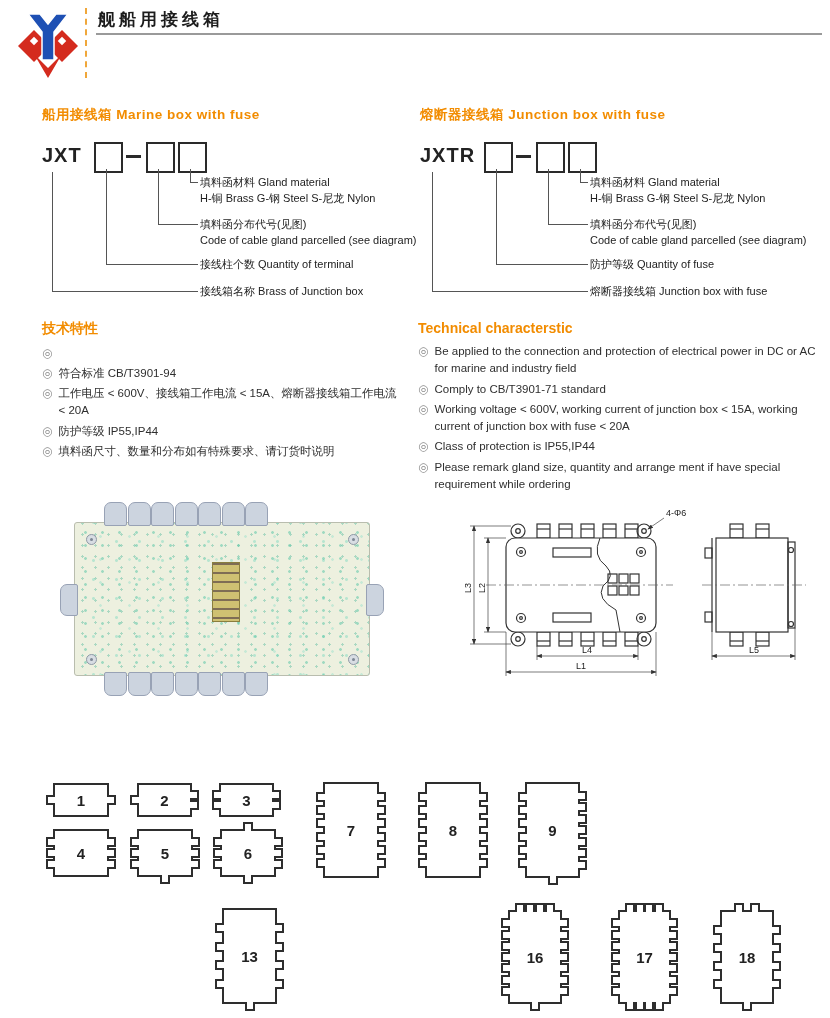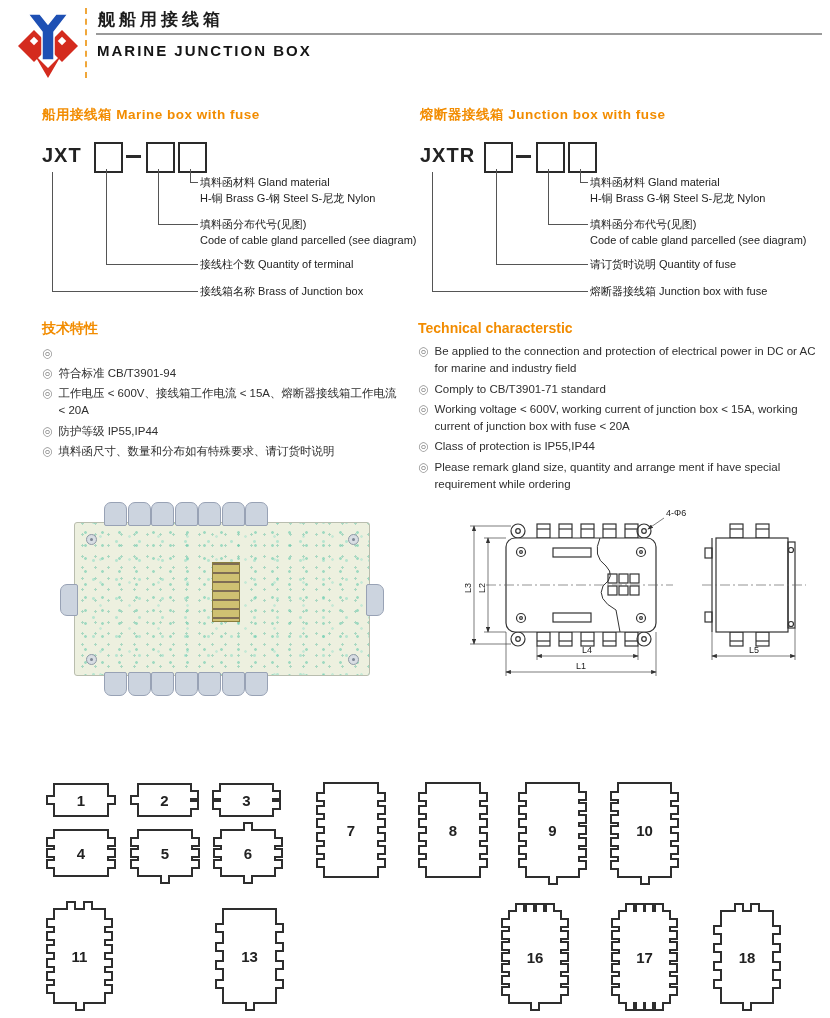--- a/index.html
+++ b/index.html
@@ -72,21 +72,20 @@
     <polygon points="2,38 18,22 34,38 18,54" fill="#d42b1e"></polygon>
     <polygon points="30,38 46,22 62,38 46,54" fill="#d42b1e"></polygon>
     <polygon points="18,46 32,60 46,46 32,70" fill="#d42b1e"></polygon>
     <path d="M12 6 L24 6 L32 16 L40 6 L52 6 L38 24 L38 52 L26 52 L26 24 Z" fill="#1e50b4" stroke="#fff" stroke-width="1.5"></path>
     <rect x="15" y="30" width="6" height="6" fill="#fff" transform="rotate(45 18 33)"></rect>
     <rect x="43" y="30" width="6" height="6" fill="#fff" transform="rotate(45 46 33)"></rect>
   </svg>
   <div class="hdr-dash"></div>
   <div class="title-cn">舰船用接线箱</div>
   <div class="hdr-line"></div>
-  <div class="title-en">MARINE JUNCTION BOX</div>
 
   <div class="sec-title" style="left:42px;top:106px">船用接线箱 Marine box with fuse</div>
   <div class="sec-title" style="left:420px;top:106px">熔断器接线箱 Junction box with fuse</div>
 
   <div class="model-block" style="left:42px;top:136px">
     <div class="model-name">JXT</div>
     <div class="mbox" style="left:52px"></div>
     <div class="mdash" style="left:84px"></div>
     <div class="mbox" style="left:104px"></div>
     <div class="mbox" style="left:136px"></div>
@@ -109,21 +108,21 @@
     <div class="mbox" style="left:116px"></div>
     <div class="mbox" style="left:148px"></div>
     <div class="conn" style="left:160px;top:33px;width:7px;height:13px"></div>
     <div class="conn" style="left:128px;top:33px;width:39px;height:55px"></div>
     <div class="conn" style="left:76px;top:33px;width:91px;height:95px"></div>
     <div class="conn" style="left:12px;top:36px;width:155px;height:119px"></div>
     <div class="co-line" style="left:170px;top:39px">填料函材料  Gland material</div>
     <div class="co-line" style="left:170px;top:55px">H-铜 Brass   G-钢 Steel   S-尼龙 Nylon</div>
     <div class="co-line" style="left:170px;top:81px">填料函分布代号(见图)</div>
     <div class="co-line" style="left:170px;top:97px">Code of cable gland parcelled (see diagram)</div>
-    <div class="co-line" style="left:170px;top:121px">请订货时说明 Quantity of fuse</div>
+    <div class="co-line" style="left:170px;top:121px">防护等级 Quantity of fuse</div>
     <div class="co-line" style="left:170px;top:148px">熔断器接线箱 Junction box with fuse</div>
   </div>
 
   <div class="tech" style="left:42px;top:320px;width:358px">
     <div class="tech-title">技术特性</div>
     <div>
         <div class="bullet">
           <span class="bicon">◎</span>
         </div>
         <div class="bullet">
@@ -401,55 +400,20 @@
       <i class="bump right" style="top: 75%;"></i>
       <i class="bump right" style="top: 87.5%;"></i>
       <i class="bump bottom" style="left: 50%;"></i>
       <i class="bump left" style="top: 14.2857%;"></i>
       <i class="bump left" style="top: 28.5714%;"></i>
       <i class="bump left" style="top: 42.8571%;"></i>
       <i class="bump left" style="top: 57.1429%;"></i>
       <i class="bump left" style="top: 71.4286%;"></i>
       <i class="bump left" style="top: 85.7143%;"></i>
     </div>
-  <div class="gbox" style="left:617px;top:782px;width:51px;height:92px">
-      <span class="gnum">10</span>
-      <i class="bump right" style="top: 14.2857%;"></i>
-      <i class="bump right" style="top: 28.5714%;"></i>
-      <i class="bump right" style="top: 42.8571%;"></i>
-      <i class="bump right" style="top: 57.1429%;"></i>
-      <i class="bump right" style="top: 71.4286%;"></i>
-      <i class="bump right" style="top: 85.7143%;"></i>
-      <i class="bump bottom" style="left: 50%;"></i>
-      <i class="bump left" style="top: 12.5%;"></i>
-      <i class="bump left" style="top: 25%;"></i>
-      <i class="bump left" style="top: 37.5%;"></i>
-      <i class="bump left" style="top: 50%;"></i>
-      <i class="bump left" style="top: 62.5%;"></i>
-      <i class="bump left" style="top: 75%;"></i>
-      <i class="bump left" style="top: 87.5%;"></i>
-    </div>
-  <div class="gbox" style="left:53px;top:908px;width:49px;height:92px">
-      <span class="gnum">11</span>
-      <i class="bump top" style="left: 33.3333%;"></i>
-      <i class="bump top" style="left: 66.6667%;"></i>
-      <i class="bump right" style="top: 14.2857%;"></i>
-      <i class="bump right" style="top: 28.5714%;"></i>
-      <i class="bump right" style="top: 42.8571%;"></i>
-      <i class="bump right" style="top: 57.1429%;"></i>
-      <i class="bump right" style="top: 71.4286%;"></i>
-      <i class="bump right" style="top: 85.7143%;"></i>
-      <i class="bump bottom" style="left: 50%;"></i>
-      <i class="bump left" style="top: 14.2857%;"></i>
-      <i class="bump left" style="top: 28.5714%;"></i>
-      <i class="bump left" style="top: 42.8571%;"></i>
-      <i class="bump left" style="top: 57.1429%;"></i>
-      <i class="bump left" style="top: 71.4286%;"></i>
-      <i class="bump left" style="top: 85.7143%;"></i>
-    </div>
   <div class="gbox" style="left:222px;top:908px;width:51px;height:92px">
       <span class="gnum">13</span>
       <i class="bump right" style="top: 20%;"></i>
       <i class="bump right" style="top: 40%;"></i>
       <i class="bump right" style="top: 60%;"></i>
       <i class="bump right" style="top: 80%;"></i>
       <i class="bump bottom" style="left: 50%;"></i>
       <i class="bump left" style="top: 20%;"></i>
       <i class="bump left" style="top: 40%;"></i>
       <i class="bump left" style="top: 60%;"></i>

